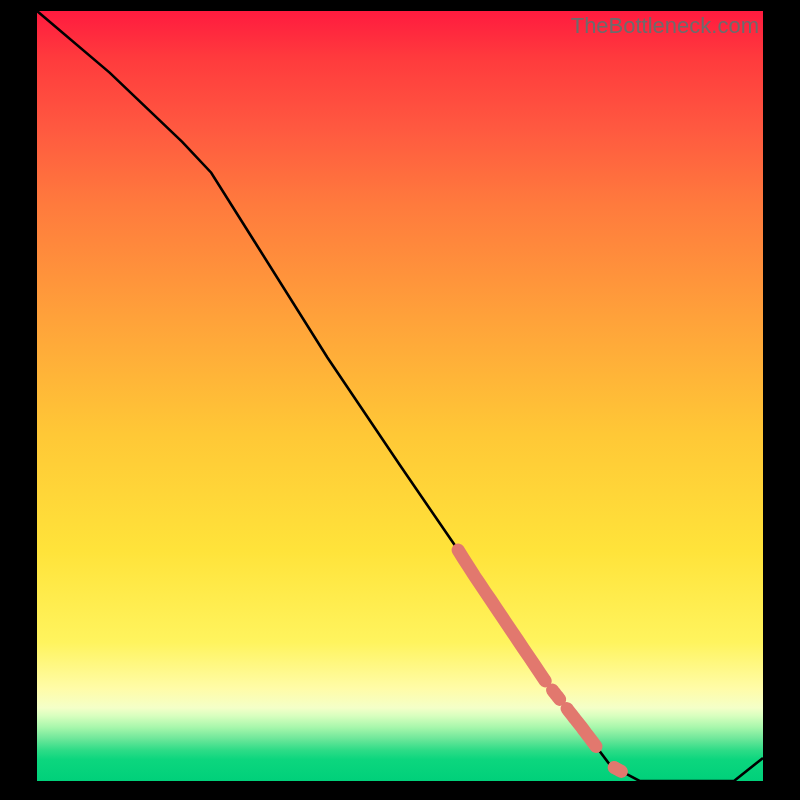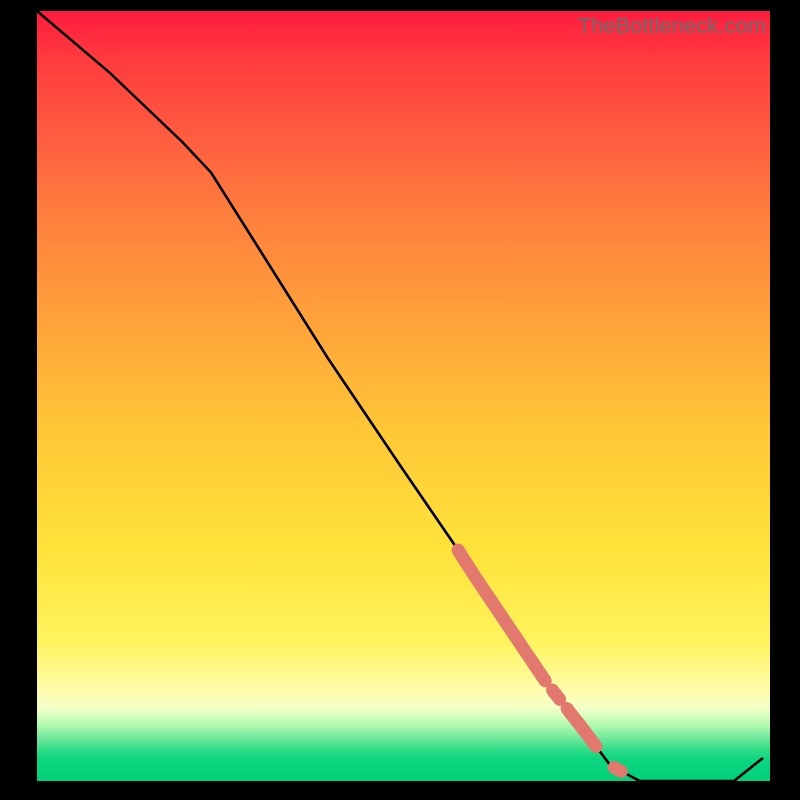--- a/index.html
+++ b/index.html
@@ -36,21 +36,20 @@
       #fff45e 82%,
       #fffca8 88%,
       #f4ffc8 90.5%,
       #d9ffbf 91.5%,
       #a8f7ac 93%,
       #6ee79a 94.5%,
       #2edc87 96%,
       #0cd67e 97.2%,
       #00d07a 100%
     );
-    padding-left: 7px;
   }
   .watermark {
     position: absolute;
     top: 2px;
     right: 4px;
     color: #6c6c6c;
     font-size: 22px;
     letter-spacing: 0px;
     font-weight: 400;
     user-select: none;

